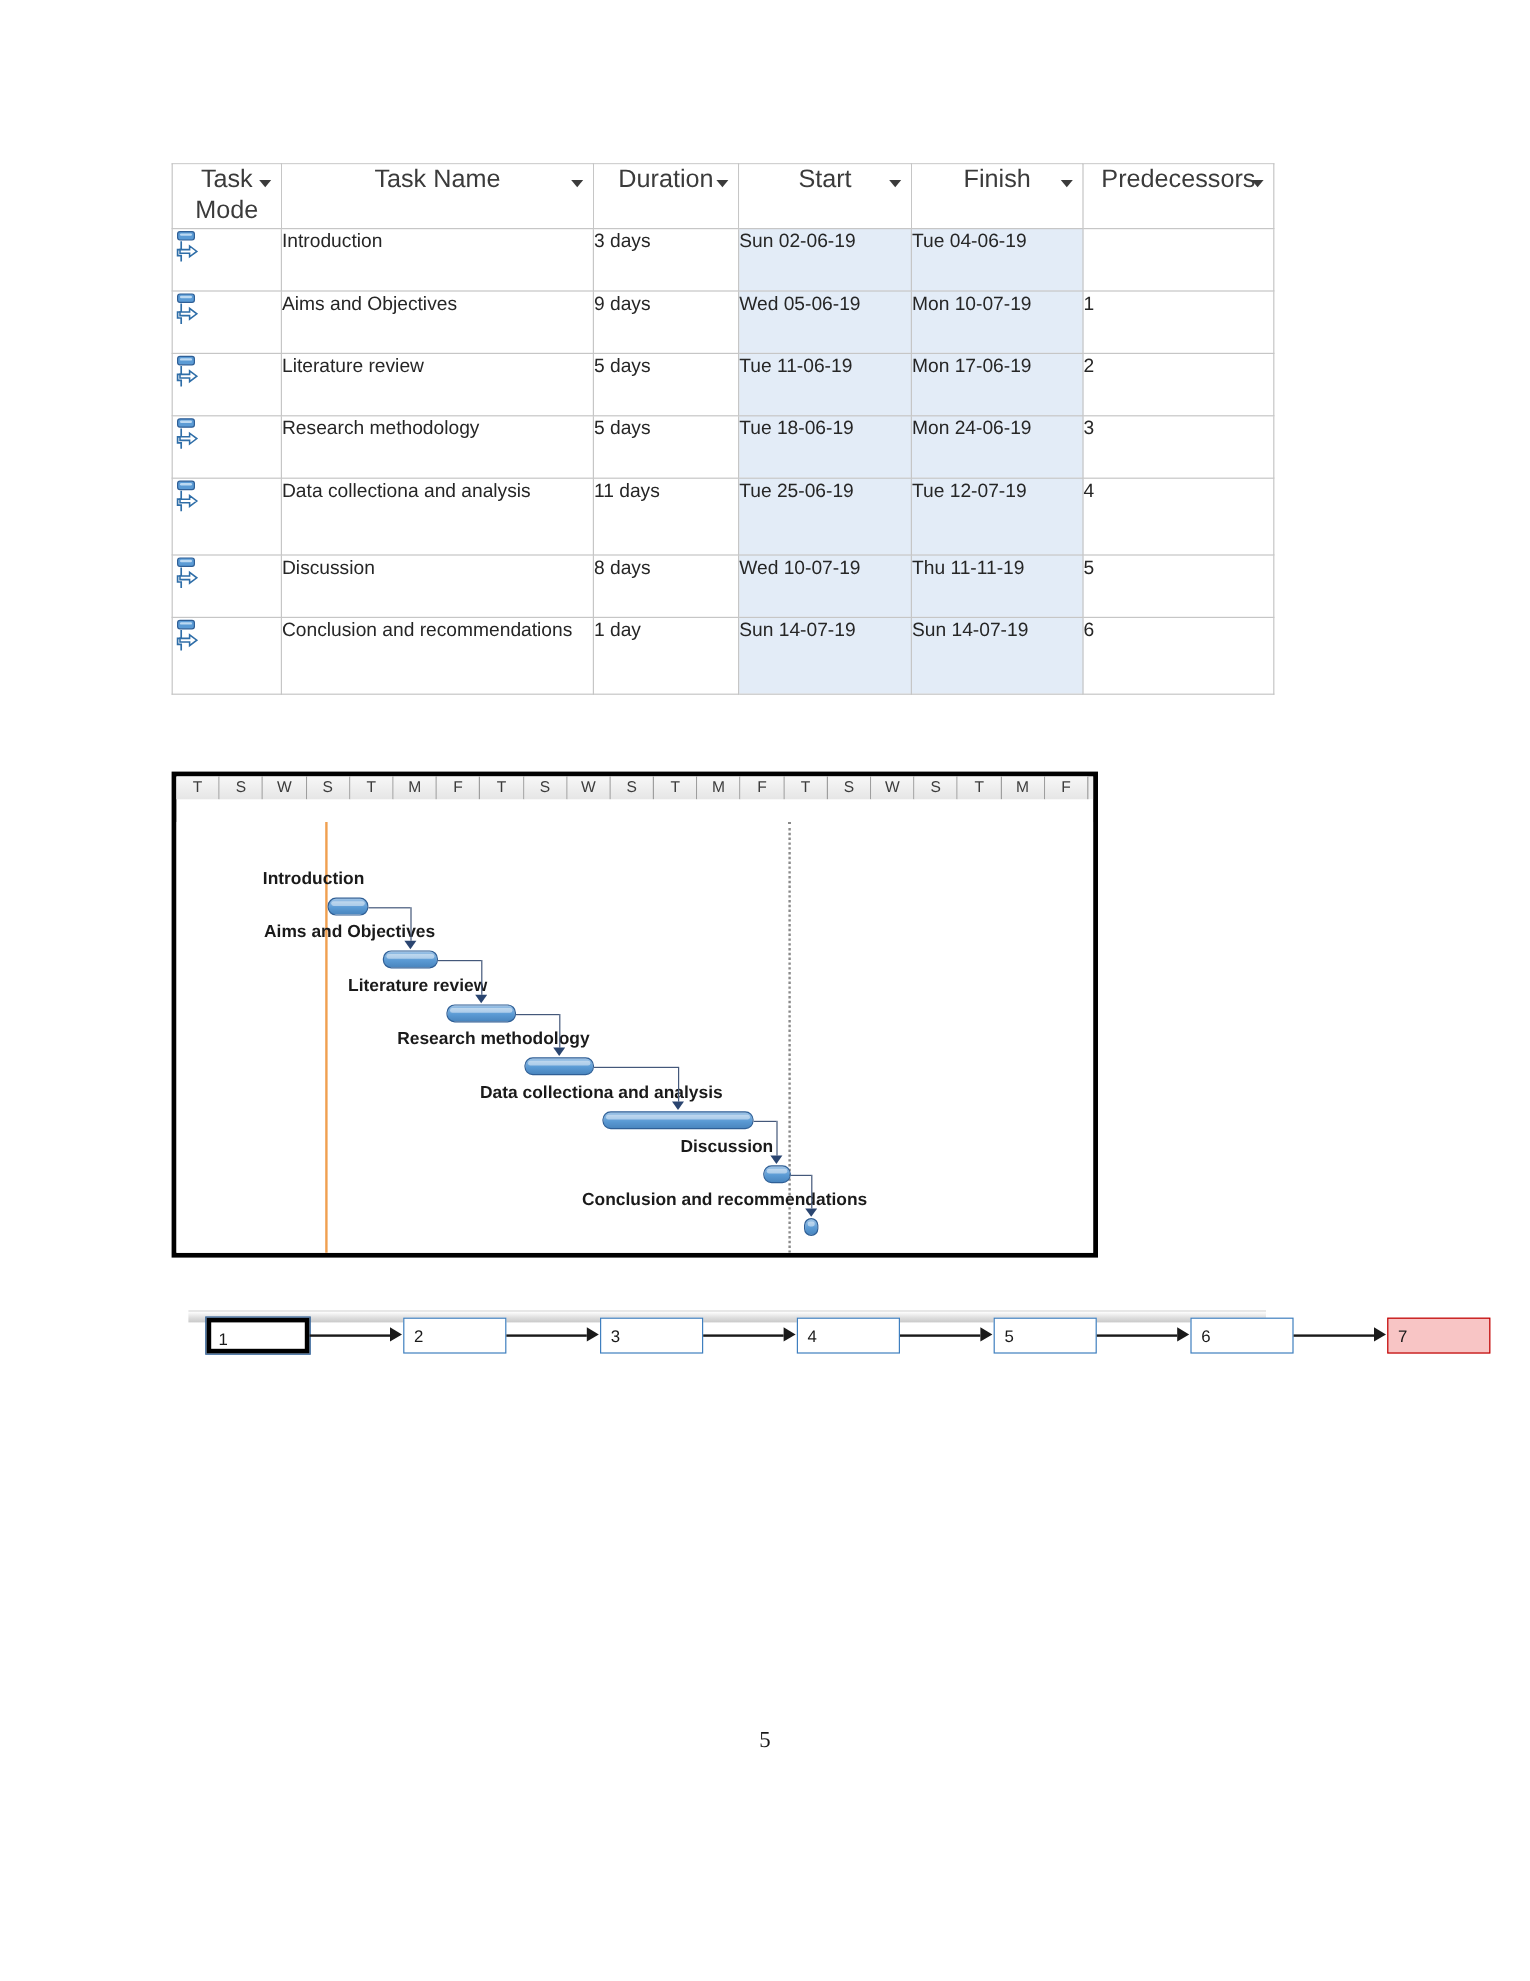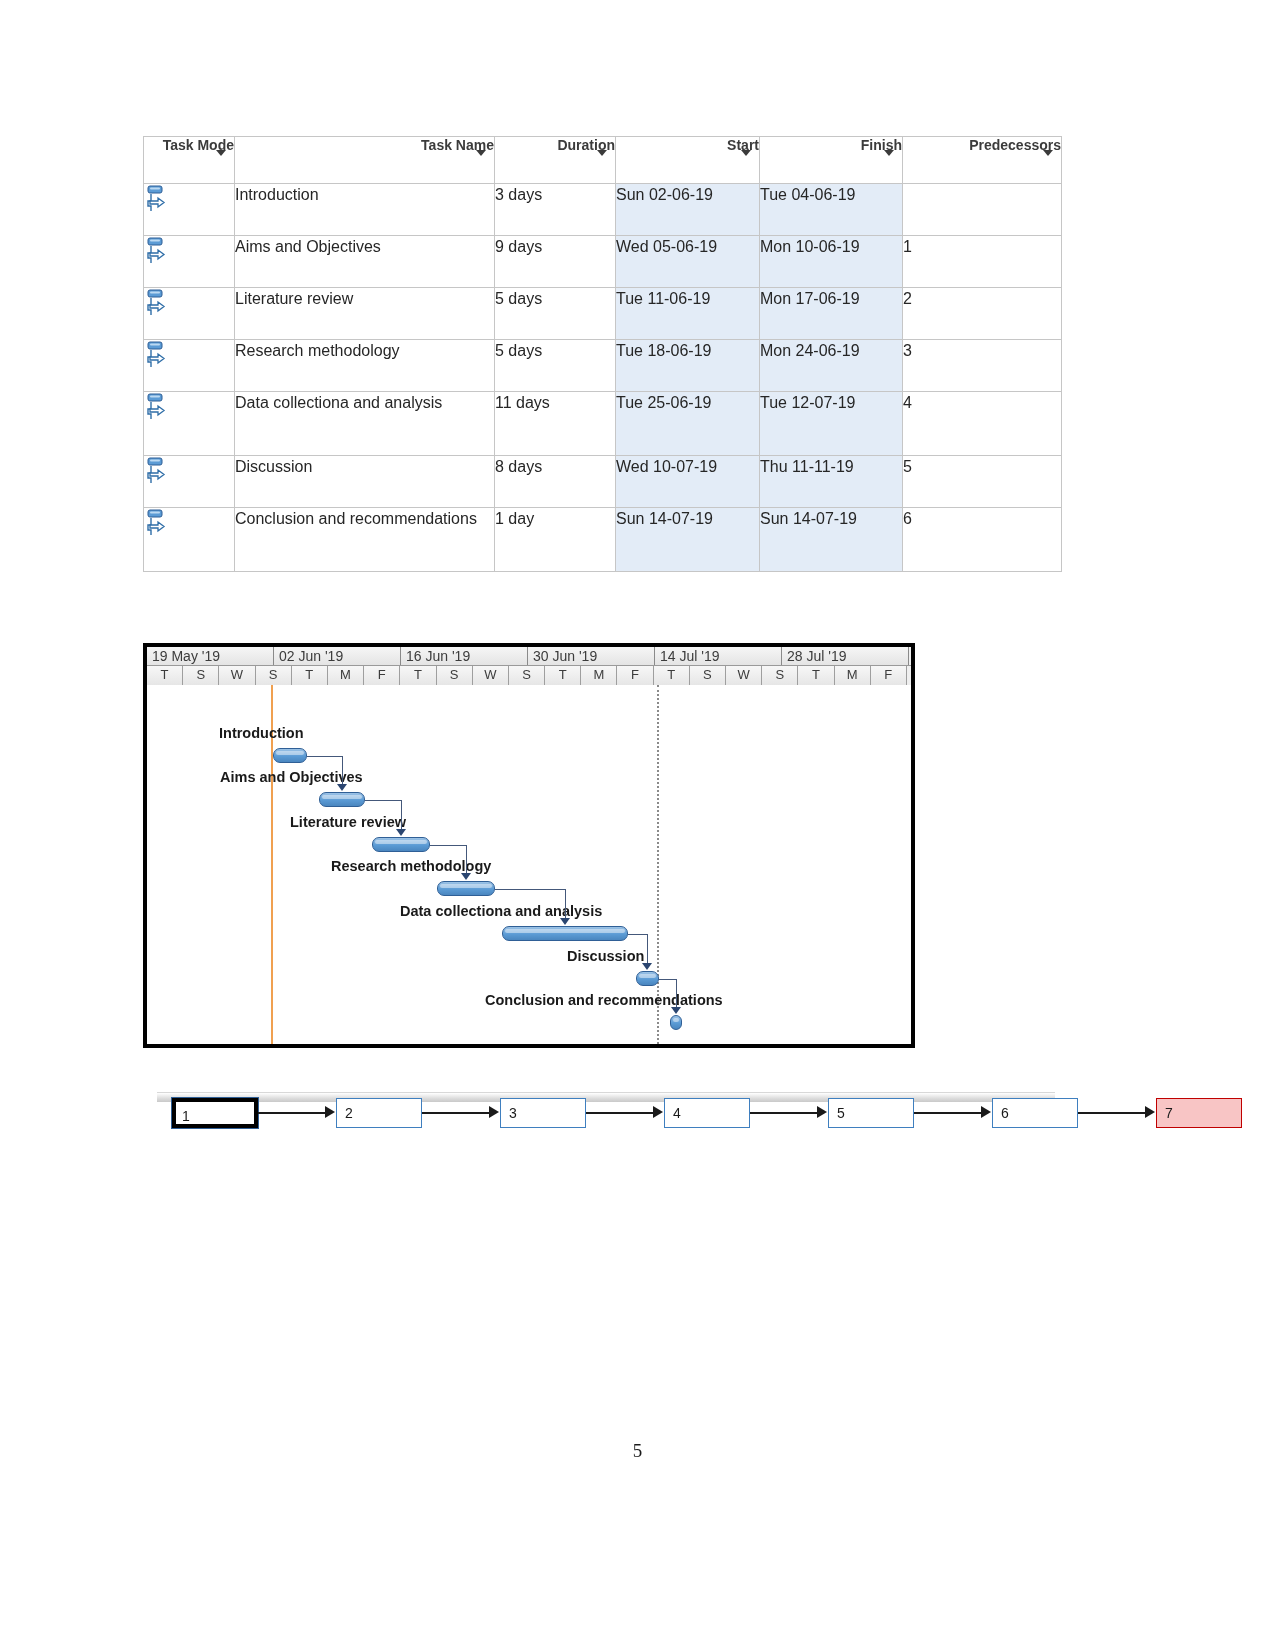--- a/index.html
+++ b/index.html
@@ -30,26 +30,26 @@
   #task-table th, #task-table td {
     border: 1px solid #c6c6c6;
     padding: 0;
     vertical-align: top;
     background: #ffffff;
   }
   .hdr-cell {
     background: #e6e6e6;
     position: relative;
     height: 46px;
-    font-weight: bold;
-    text-align: right;
+    font-weight: normal;
+    text-align: center;
     padding: 6px 26px 0 8px;
     line-height: 1.25;
     color: #3b3b3b;
-    font-size: 14px;
+    font-size: 21px;
   }
   .hdr-cell.finish-col { background: #ffd24d; }
   .hdr-arrow {
     position: absolute;
     right: 8px;
     top: 13px;
     width: 0; height: 0;
     border-left: 5px solid transparent;
     border-right: 5px solid transparent;
     border-top: 6px solid #3b3b3b;
@@ -284,21 +284,21 @@
           <svg class="tm-icon" viewBox="0 0 26 30">
             <rect x="4" y="2" width="14" height="7" rx="2" fill="#5b9bd5" stroke="#2f5f96"></rect>
             <rect x="6" y="3.5" width="10" height="2" rx="1" fill="#bcd9f2"></rect>
             <path d="M7 10 L7 17 L4 17 L4 22 L7 22 L7 27" fill="none" stroke="#2f6ea8" stroke-width="1.4"></path>
             <path d="M6 17 L14 17 L14 14 L20 18.5 L14 23 L14 20 L6 20 Z" fill="#ffffff" stroke="#2f6ea8" stroke-width="1.3"></path>
           </svg>
         </td>
         <td class="cell name"><span>Aims and Objectives</span></td>
         <td class="cell"><span>9 days</span></td>
         <td class="cell col-start"><span>Wed 05-06-19</span></td>
-        <td class="cell col-finish"><span>Mon 10-06-19</span></td>
+        <td class="cell col-finish"><span>Mon 10-07-19</span></td>
         <td class="cell"><span>1</span></td>
       </tr>
       <tr style="height: 52px;">
         <td class="taskmode-cell">
           <svg class="tm-icon" viewBox="0 0 26 30">
             <rect x="4" y="2" width="14" height="7" rx="2" fill="#5b9bd5" stroke="#2f5f96"></rect>
             <rect x="6" y="3.5" width="10" height="2" rx="1" fill="#bcd9f2"></rect>
             <path d="M7 10 L7 17 L4 17 L4 22 L7 22 L7 27" fill="none" stroke="#2f6ea8" stroke-width="1.4"></path>
             <path d="M6 17 L14 17 L14 14 L20 18.5 L14 23 L14 20 L6 20 Z" fill="#ffffff" stroke="#2f6ea8" stroke-width="1.3"></path>
           </svg>
@@ -367,28 +367,20 @@
         <td class="cell"><span>1 day</span></td>
         <td class="cell col-start"><span>Sun 14-07-19</span></td>
         <td class="cell col-finish"><span>Sun 14-07-19</span></td>
         <td class="cell"><span>6</span></td>
       </tr>
     </tbody>
 </table>
 
 <div id="gantt">
   <div id="gantt-header">
-    <div class="tl-row weeks" id="tl-weeks">
-        <div class="tl-week" style="width: 127px;">19 May '19</div>
-        <div class="tl-week" style="width: 127px;">02 Jun '19</div>
-        <div class="tl-week" style="width: 127px;">16 Jun '19</div>
-        <div class="tl-week" style="width: 127px;">30 Jun '19</div>
-        <div class="tl-week" style="width: 127px;">14 Jul '19</div>
-        <div class="tl-week" style="width: 127px;">28 Jul '19</div>
-      </div>
     <div class="tl-row days" id="tl-days">
         <div class="tl-day" style="width: 36.2px;">T</div>
         <div class="tl-day" style="width: 36.2px;">S</div>
         <div class="tl-day" style="width: 36.2px;">W</div>
         <div class="tl-day" style="width: 36.2px;">S</div>
         <div class="tl-day" style="width: 36.2px;">T</div>
         <div class="tl-day" style="width: 36.2px;">M</div>
         <div class="tl-day" style="width: 36.2px;">F</div>
         <div class="tl-day" style="width: 36.2px;">T</div>
         <div class="tl-day" style="width: 36.2px;">S</div>

